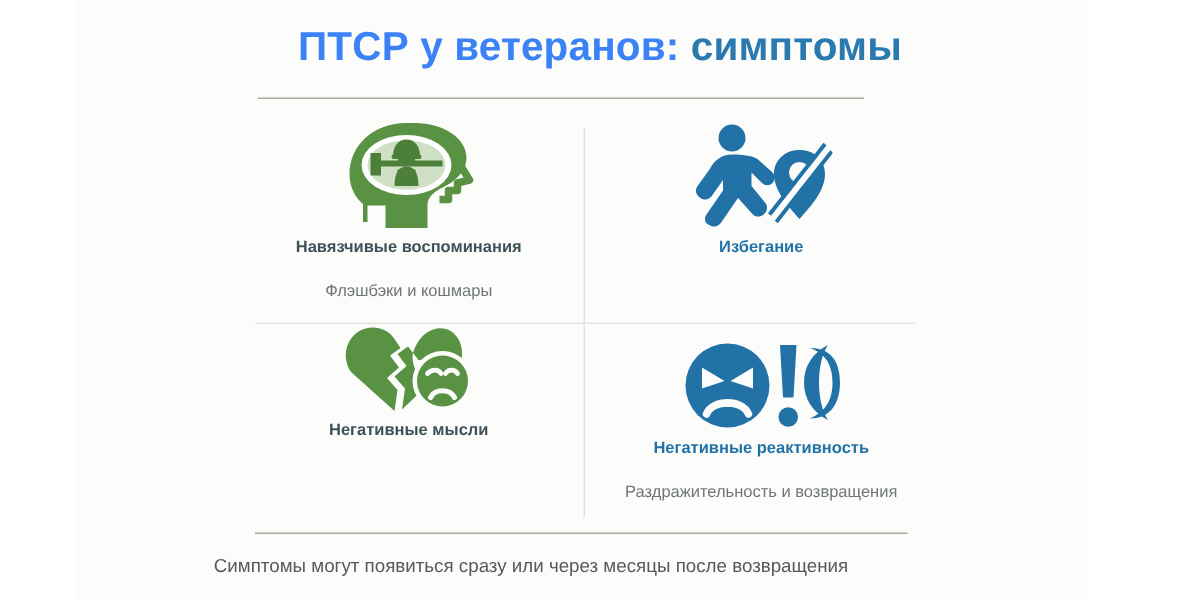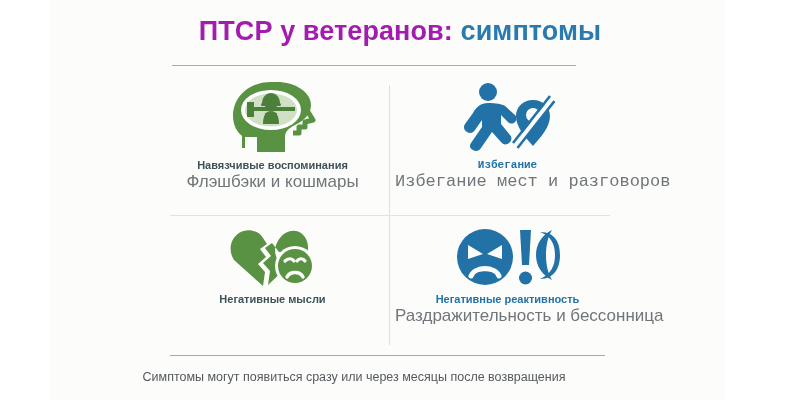--- a/index.html
+++ b/index.html
@@ -39,21 +39,21 @@
     width: 800px;
     text-align: center;
   }
   .title {
     font-size: 27px;
     font-weight: bold;
     letter-spacing: 0.1px;
     line-height: 34px;
     white-space: nowrap;
   }
-  .title-main { color: #a21caf; margin-top: 47px; }
+  .title-main { color: #3b82f6; margin-top: 47px; }
   .title-accent { color: #2a7ab0; margin-top: 13px; }
 
   .rule-top {
     position: absolute;
     left: 172px;
     top: 65px;
     width: 404px;
     height: 1px;
     background: #9fb09c;
   }
@@ -66,46 +66,46 @@
     width: 460px;
     height: 268px;
   }
   .cell {
     position: absolute;
     width: 225px;
     height: 130px;
     text-align: center;
   }
   .cell-0 { left: 0;     top: 0; }
-  .cell-1 { left: 235px; top: 0; font-family: Liberation Mono, monospace; }
-  .cell-2 { left: 0;     top: 148px; }
+  .cell-1 { left: 235px; top: 0; }
+  .cell-2 { left: 0;     top: 136px; }
   .cell-3 { left: 235px; top: 148px; }
 
   .icon-wrap {
     height: 78px;
     display: flex;
     align-items: center;
     justify-content: center;
   }
   .cell-2 .icon-wrap, .cell-3 .icon-wrap { height: 64px; }
 
   .cell-title {
     font-size: 11px;
     font-weight: bold;
     line-height: 18px;
     white-space: nowrap;
   }
   .t-dark { color: #3f5159; }
   .t-blue { color: #2272a8; }
 
   .cell-sub {
-    font-size: 17px;
+    font-size: 11px;
     color: #70757a;
     line-height: 16px;
-    margin-top: 0;
+    margin-top: 12px;
     white-space: nowrap;
   }
 
   
   .div-v {
     position: absolute;
     left: 389px;
     top: 85px;
     width: 1px;
     height: 260px;
@@ -204,21 +204,20 @@
 
           <path d="M72 18 C62 18 55 25 55 34 C55 45 64 55 72 64 C80 55 89 45 89 34 C89 25 82 18 72 18 Z" fill="#2272a8"></path>
           <circle cx="72" cy="33" r="7" fill="#fcfdfb"></circle>
 
           <line x1="55" y1="64" x2="92" y2="17" stroke="#fcfdfb" stroke-width="6"></line>
           <line x1="56.5" y1="66" x2="93.5" y2="19" stroke="#2272a8" stroke-width="2.6"></line>
           <line x1="52" y1="61" x2="89" y2="14" stroke="#2272a8" stroke-width="2.6"></line>
         </svg>
       </div>
       <div class="cell-title t-blue">Избегание</div>
-      <div class="cell-sub">Избегание мест и разговоров</div>
     </div>
 
     <div class="cell cell-2">
       <div class="icon-wrap">
         <svg width="96" height="60" viewBox="0 0 96 60" aria-hidden="true">
 
           <path d="M38 10 C33 2 22 0 14 5 C5 11 3 23 9 32 L38 58 L40 44 L33 36 L41 29 L35 21 L42 16 Z" fill="#5a9243"></path>
 
           <path d="M47 15 L40 20 L46 28 L38 35 L45 43 L43 57 L62 39 C55 37 50 30 50 22 C50 19 51 17 52 15
                    C57 4 68 0 76 5 C84 11 85 22 80 31 L72 39 C70 30 63 24 54 24 L47 15 Z" fill="#5a9243"></path>
@@ -244,21 +243,21 @@
           <path d="M15 48 C19 38 39 38 43 48" fill="none" stroke="#fcfdfb" stroke-width="5" stroke-linecap="round"></path>
 
           <path d="M64 2 L75 2 L73 37 L66 37 Z" fill="#2272a8"></path>
           <circle cx="69.5" cy="50" r="6.5" fill="#2272a8"></circle>
 
           <path d="M96 2 C86 7 80 16 80 27 C80 38 86 47 96 52 C92 46 90 37 90 27 C90 17 92 8 96 2 Z" fill="#2272a8"></path>
           <path d="M84 4 C100 4 104 16 104 27 C104 39 99 51 84 51 C95 46 99 38 99 27 C99 16 95 8 84 4 Z" fill="#2272a8"></path>
         </svg>
       </div>
       <div class="cell-title t-blue">Негативные реактивность</div>
-      <div class="cell-sub">Раздражительность и бессонница</div>
+      <div class="cell-sub">Раздражительность и возвращения</div>
     </div>
 
   </div>
 
   <div class="rule-bottom"></div>
   <div class="footer">
     <div class="footer-text">Симптомы могут появиться сразу или через месяцы после возвращения</div>
   </div>
 
 </div>

